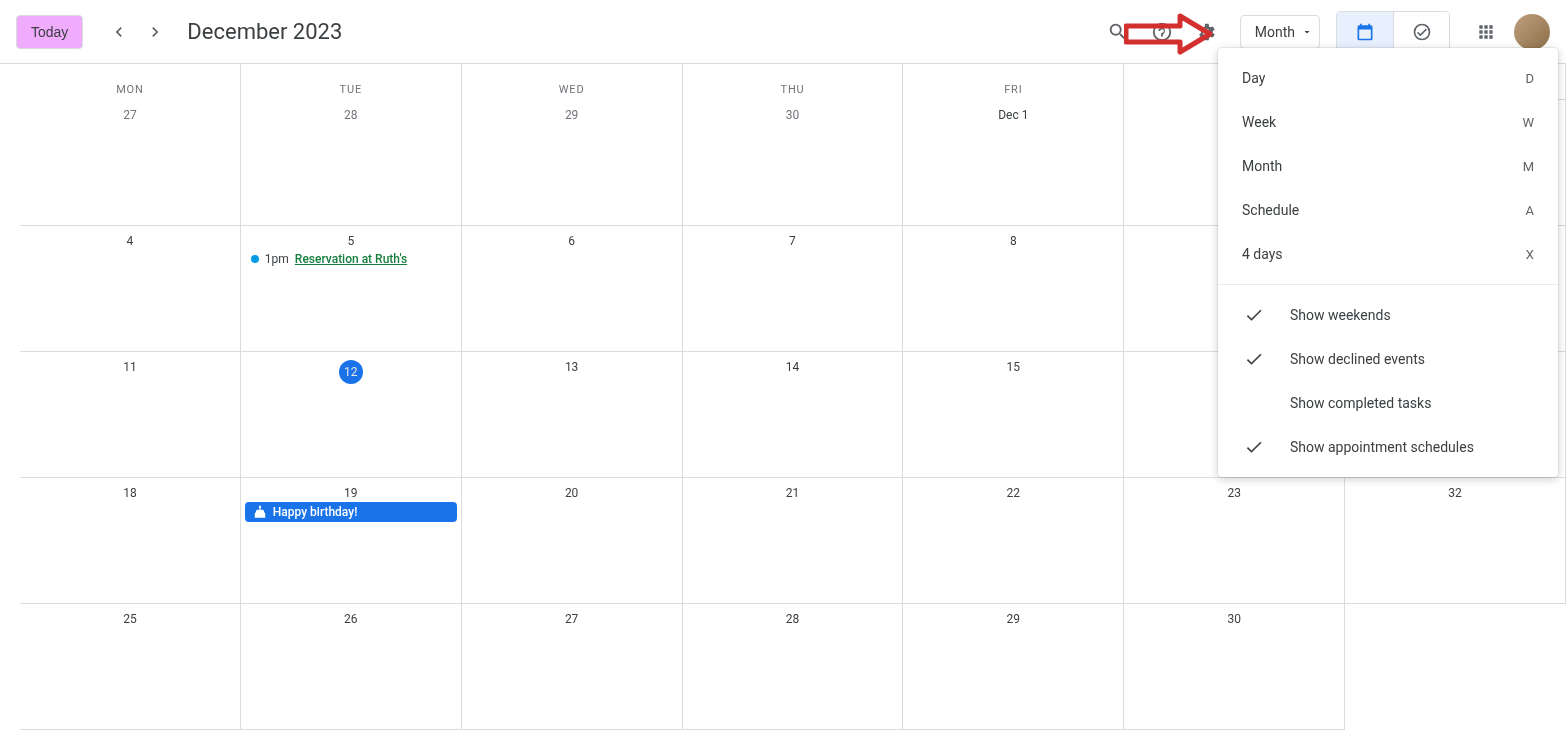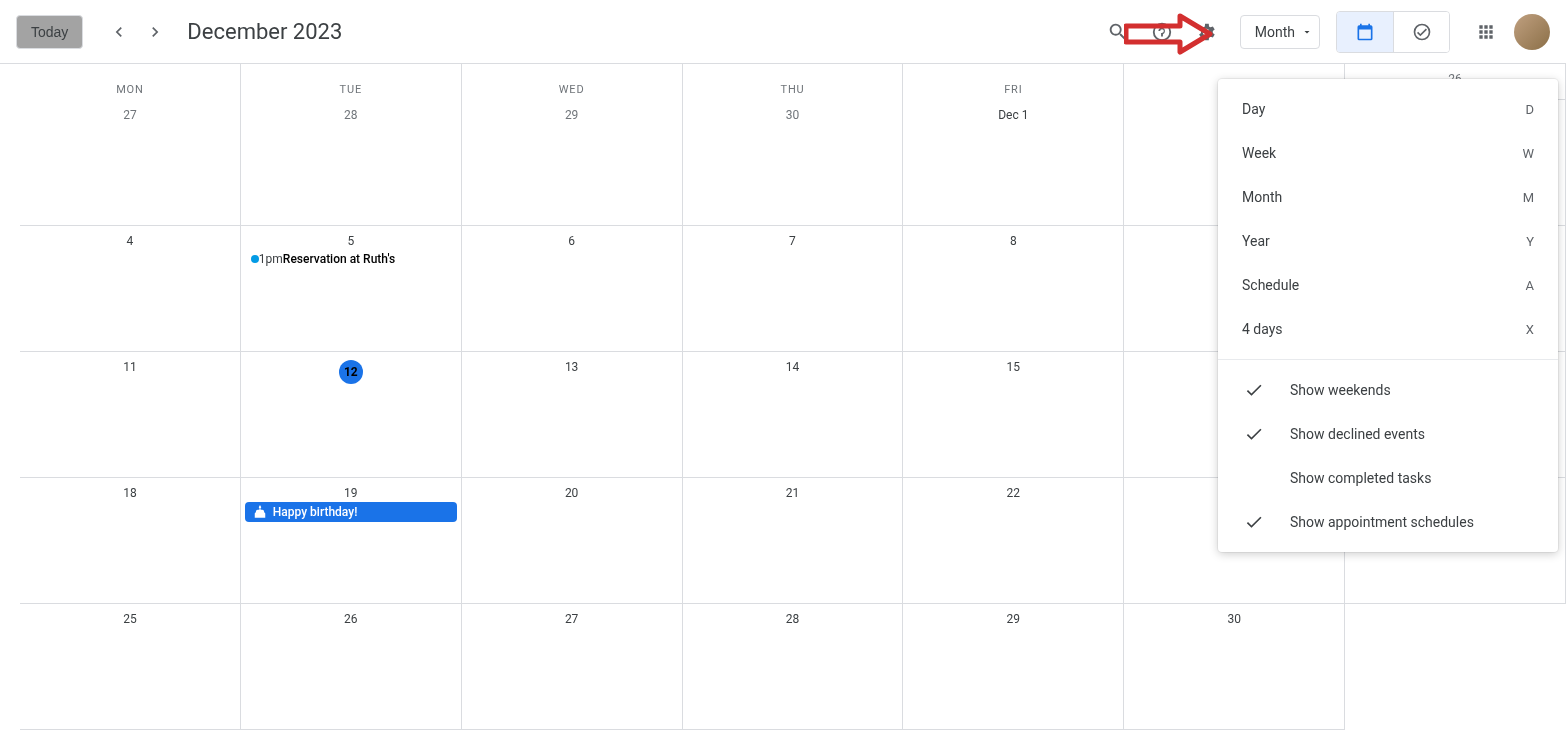--- a/index.html
+++ b/index.html
@@ -14,21 +14,21 @@
   }
   .header {
     display: flex;
     align-items: center;
     height: 64px;
     padding: 0 16px;
     border-bottom: 1px solid #dadce0;
   }
   .today-btn {
     border: 1px solid #dadce0;
-    background: #a3a3a3;
+    background: #f0abfc;
     border-radius: 4px;
     padding: 8px 14px;
     font-size: 14px;
     color: #3c4043;
     cursor: pointer;
     margin-right: 20px;
   }
   .nav-arrows { display: flex; align-items: center; gap: 4px; margin-right: 16px; }
   .arrow-btn {
     width: 32px; height: 32px;
@@ -126,44 +126,45 @@
     font-size: 12px;
     margin-top: 4px;
     margin-bottom: 2px;
   }
   .daynum.muted { color: #70757a; }
   .daynum.today span {
     display: inline-flex;
     align-items: center;
     justify-content: center;
     background: #1a73e8;
-    color: #000000;
+    color: #e5e5e5;
     width: 24px; height: 24px;
     border-radius: 50%;
-    font-weight: 700;
+    font-weight: 400;
   }
   .daynum span { display: inline-block; }
   .firstday { font-size: 12px; }
   .event-dot {
     display: flex;
     align-items: center;
+    gap: 6px;
     padding: 2px 6px;
     font-size: 12px;
     color: #3c4043;
     cursor: pointer;
     border-radius: 4px;
   }
   .event-dot .dot {
     width: 8px; height: 8px;
     border-radius: 50%;
     background: #039be5;
     flex-shrink: 0;
   }
   .event-dot .ev-time { color: #3c4043; }
-  .event-dot .ev-title { font-weight: 500; color: #000000; }
+  .event-dot .ev-title { font-weight: 500; color: #15803d; text-decoration: underline; }
   .event-block {
     background: #1a73e8;
     color: #fff;
     border-radius: 4px;
     padding: 3px 8px;
     display: flex;
     align-items: center;
     gap: 6px;
     font-size: 12px;
     font-weight: 500;
@@ -174,21 +175,21 @@
   
   .arrow-anno {
     position: absolute;
     top: 12px;
     left: 1124px;
     pointer-events: none;
   }
   
   .dropdown {
     position: absolute;
-    top: 79px;
+    top: 48px;
     left: 1218px;
     width: 340px;
     background: #fff;
     border-radius: 4px;
     box-shadow: 0 2px 10px rgba(0,0,0,0.2), 0 0 0 1px rgba(0,0,0,0.05);
     padding: 8px 0;
     z-index: 100;
   }
   .dd-item {
     display: flex;
@@ -418,24 +419,20 @@
     </div>
     <div class="dd-item">
       <span class="dd-label">Week</span>
       <span class="dd-key">W</span>
     </div>
     <div class="dd-item">
       <span class="dd-label">Month</span>
       <span class="dd-key">M</span>
     </div>
     <div class="dd-item">
-      <span class="dd-label">Year</span>
-      <span class="dd-key">Y</span>
-    </div>
-    <div class="dd-item">
       <span class="dd-label">Schedule</span>
       <span class="dd-key">A</span>
     </div>
     <div class="dd-item">
       <span class="dd-label">4 days</span>
       <span class="dd-key">X</span>
     </div>
     <div class="dd-div"></div>
     <div class="dd-check-item">
       <span class="dd-check">

